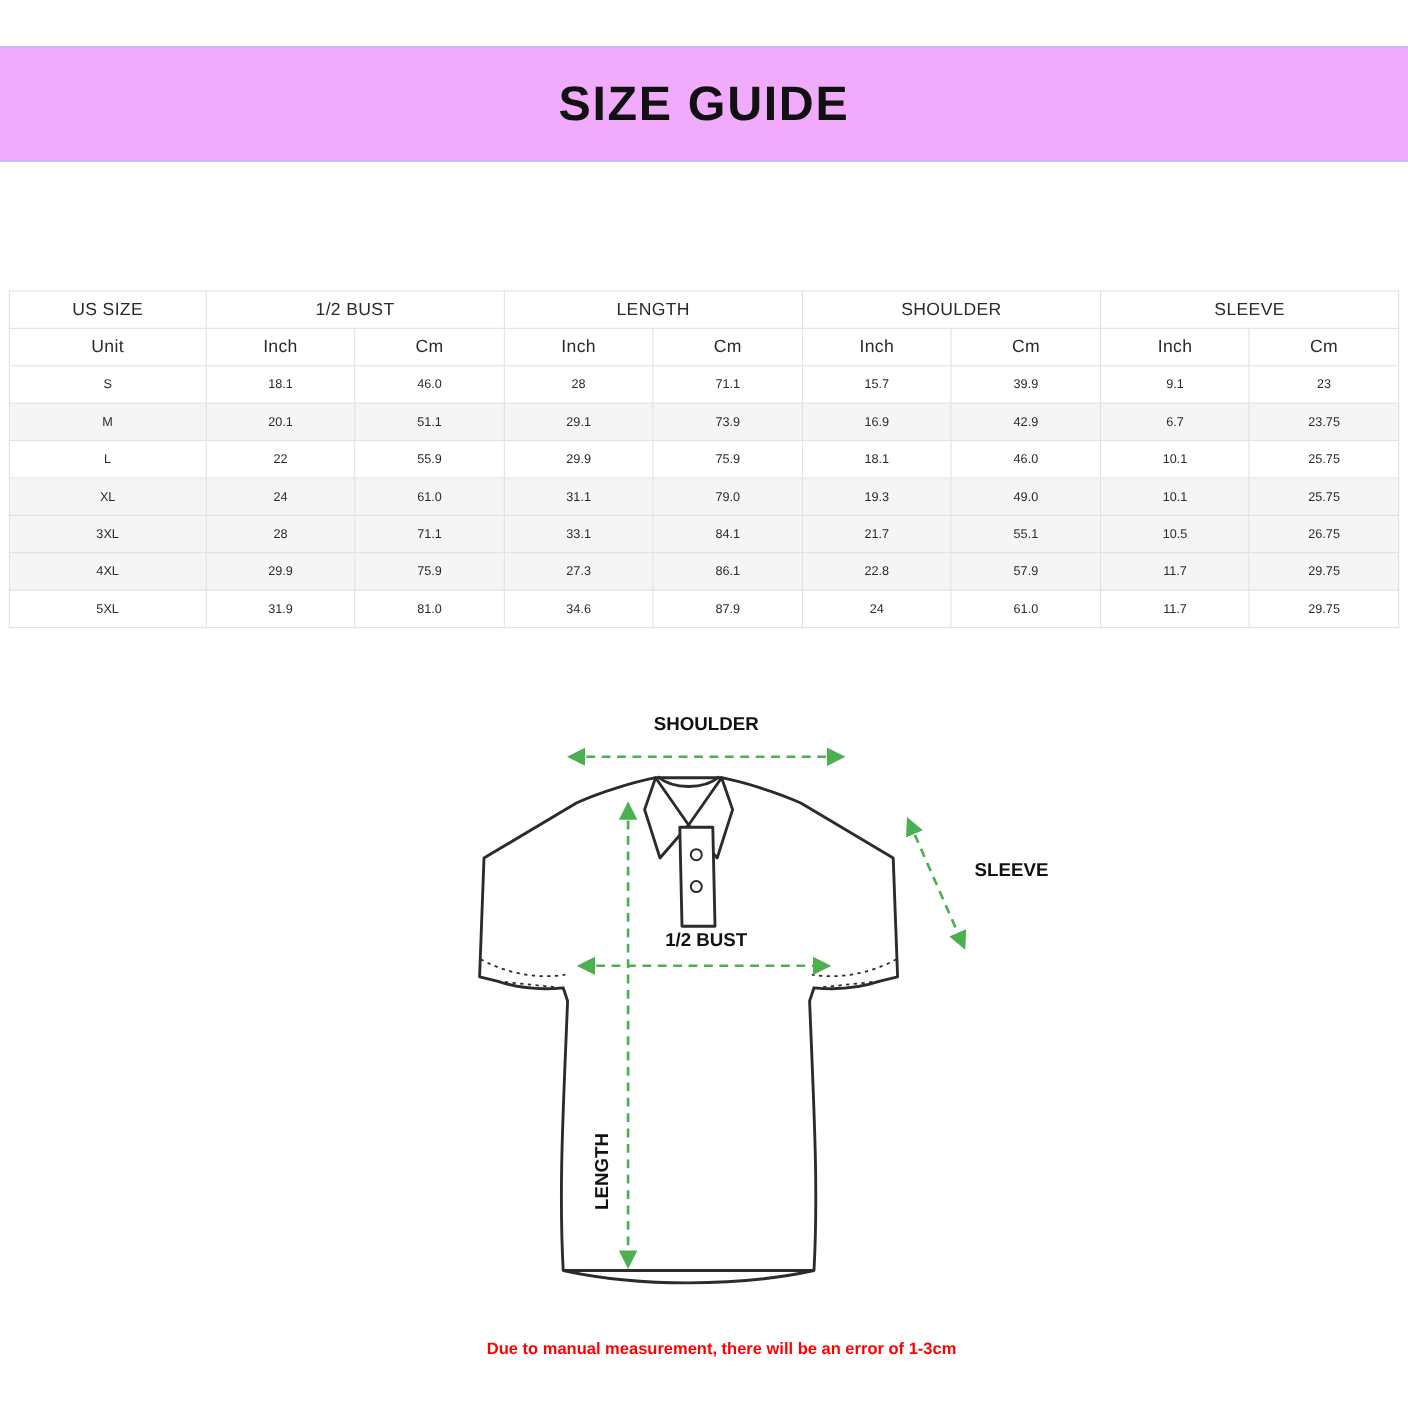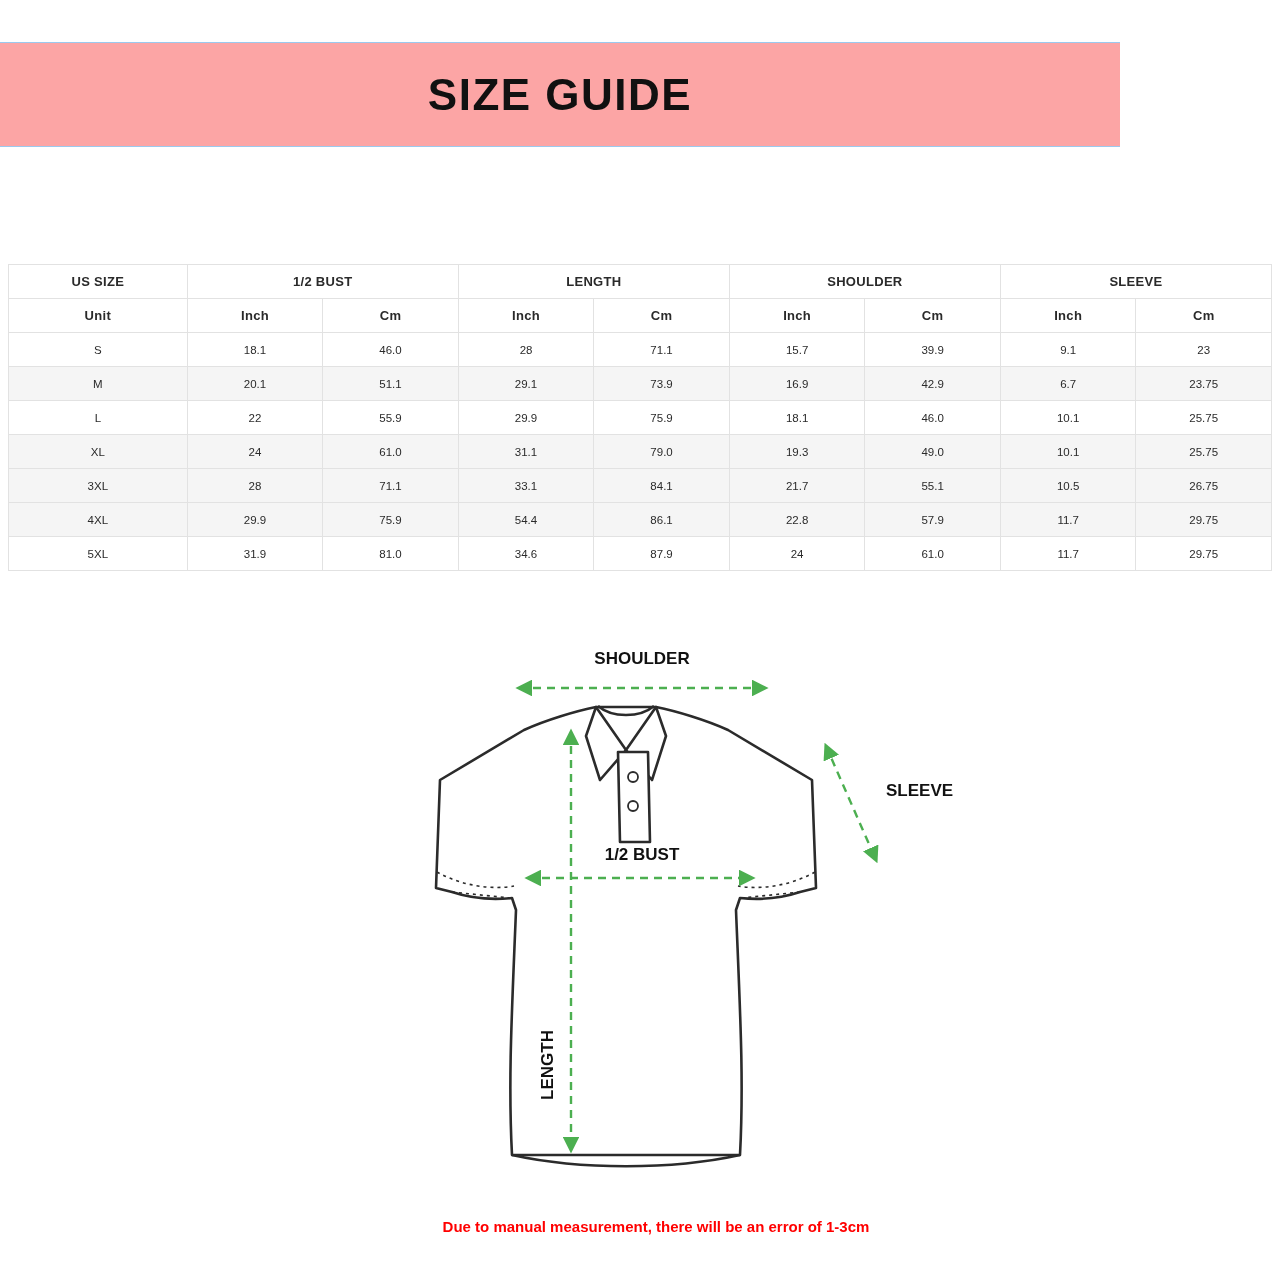--- a/index.html
+++ b/index.html
@@ -12,23 +12,23 @@
     color: #1a1a1a;
     overflow: hidden;
     position: relative;
   }
 
   
   .banner {
     position: absolute;
     left: 0;
     top: 42px;
-    width: 1120px;
+    width: 1280px;
     height: 105px;
-    background: #fca5a5;
+    background: #f0abfc;
     border-top: 1px solid #9bc9ee;
     border-bottom: 1px solid #9bc9ee;
     display: flex;
     align-items: center;
     justify-content: center;
   }
   .banner-title {
     font-size: 44px;
     font-weight: bold;
     letter-spacing: 1.5px;
@@ -53,22 +53,22 @@
     border: 1px solid #e2e2e2;
     text-align: center;
     font-size: 11.5px;
     color: #2a2a2a;
     height: 34px;
     padding: 0 2px;
     font-weight: normal;
     white-space: nowrap;
   }
   table.size-table thead th {
-    font-weight: bold;
-    font-size: 13px;
+    font-weight: normal;
+    font-size: 16px;
     letter-spacing: 0.3px;
   }
   table.size-table tbody tr.alt td { background: #f5f5f5; }
   table.size-table tbody tr td:first-child { font-weight: normal; }
   .col-size { width: 178px; }
   .col-unit { width: 135px; }
 
   
   .illu {
     position: absolute;
@@ -186,21 +186,21 @@
         <td>84.1</td>
         <td>21.7</td>
         <td>55.1</td>
         <td>10.5</td>
         <td>26.75</td>
       </tr>
       <tr class="alt">
         <td>4XL</td>
         <td>29.9</td>
         <td>75.9</td>
-        <td>54.4</td>
+        <td>27.3</td>
         <td>86.1</td>
         <td>22.8</td>
         <td>57.9</td>
         <td>11.7</td>
         <td>29.75</td>
       </tr>
       <tr>
         <td>5XL</td>
         <td>31.9</td>
         <td>81.0</td>

